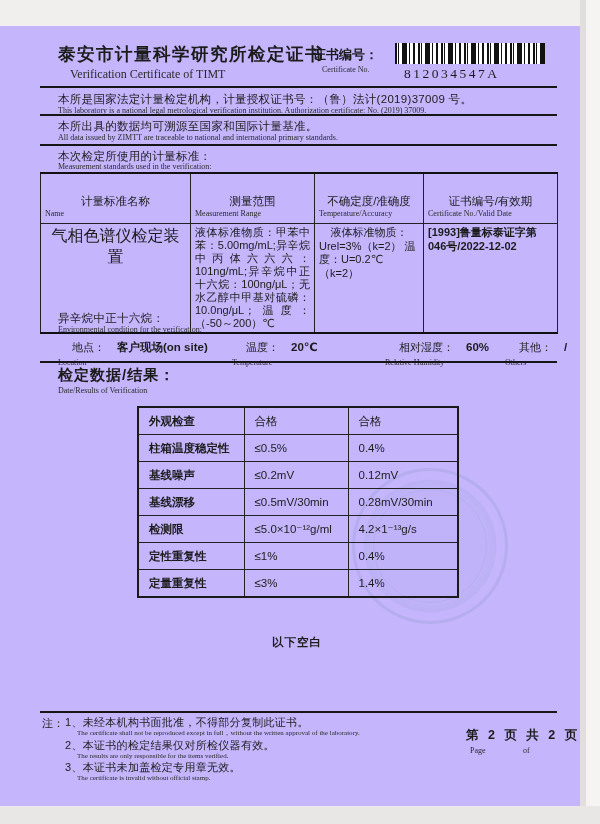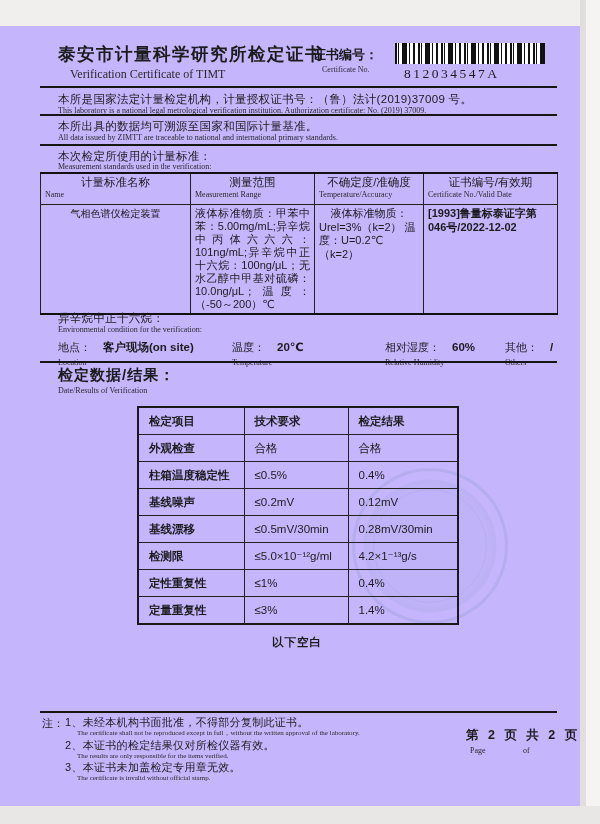--- a/index.html
+++ b/index.html
@@ -25,33 +25,33 @@
                background:repeating-linear-gradient(90deg,#111 0 2px,#fff 2px 3px,#111 3px 4px,#fff 4px 7px,#111 7px 12px,#fff 12px 14px,#111 14px 15px,#fff 15px 18px,#111 18px 20px,#fff 20px 23px); }
   .certnum   { position:absolute; left:404px; top:66px; font-size:13.5px; letter-spacing:2.5px; }
 
   
   .stmt-cn { position:absolute; left:58px; font-size:11.5px; letter-spacing:.3px; }
   .stmt-en { position:absolute; left:58px; font-size:8px; color:#2a2a2a; }
 
   
   .stdtbl { position:absolute; left:40px; top:172px; width:517px; border-collapse:collapse; table-layout:fixed; }
   .stdtbl th, .stdtbl td { border:1px solid #222; vertical-align:top; padding:2px 4px; }
-  .stdtbl th { border-top:2px solid #111; font-weight:400; height:27px; padding-top:1px; }
+  .stdtbl th { border-top:2px solid #111; font-weight:400; height:27px; padding-top:20px; }
   .stdtbl td { border-bottom:2px solid #111; height:104px; }
   .h-cn { font-size:11.5px; text-align:center; }
   .h-en { font-size:8px; text-align:left; color:#2a2a2a; }
-  .c-name { font-size:10px; text-align:center; padding-top:4px; }
+  .c-name { font-size:16px; text-align:center; padding-top:4px; }
   .c-rng  { font-size:11px; line-height:13px; text-align:justify; padding:3px 5px; }
   .c-unc  { font-size:11px; line-height:13.5px; padding:3px 4px; }
   .c-unc .l1 { text-align:center; }
   .c-crt  { font-size:11px; line-height:13.5px; padding:3px 3px;font-weight:bold; }
 
   
   .env-field { position:absolute; }
-  .env-lab { font-size:11px; }
+  .env-lab { font-size:11px;margin-left:14px; }
   .env-val { font-size:11.5px; font-weight:700;margin-left:12px; }
   .env-en  { font-size:8px; color:#2a2a2a; margin-top:3px; }
 
   
   .res-head    { position:absolute; left:58px; top:366px; font-size:15px; font-weight:700; letter-spacing:1px; }
   .res-head-en { position:absolute; left:58px; top:386px; font-size:8px; color:#2a2a2a; }
   .restbl { position:absolute; left:137px; top:406px; width:320px; border-collapse:collapse; table-layout:fixed; border:2px solid #1a1a1a; }
   .restbl th, .restbl td { border:1.4px solid #222; height:26px; font-size:11.5px; text-align:left; padding:0 0 0 10px; font-weight:600; }
   .restbl td.val { font-weight:500; }
   .endnote { position:absolute; left:137px; top:627px; width:320px; text-align:center; font-size:11.5px; font-weight:600; letter-spacing:1px;margin-top:8px; }
@@ -163,25 +163,20 @@
 
   <div class="stamp"></div>
 
   <table class="restbl">
     <colgroup>
         <col style="width:106px">
         <col style="width:104px">
         <col style="width:110px">
       </colgroup>
     <tbody>
-        <tr>
-      <th>检定项目</th>
-      <th>技术要求</th>
-      <th>检定结果</th>
-    </tr>
     <tr>
       <td>外观检查</td>
       <td class="val">合格</td>
       <td class="val">合格</td>
     </tr>
     <tr>
       <td>柱箱温度稳定性</td>
       <td class="val">≤0.5%</td>
       <td class="val">0.4%</td>
     </tr>

